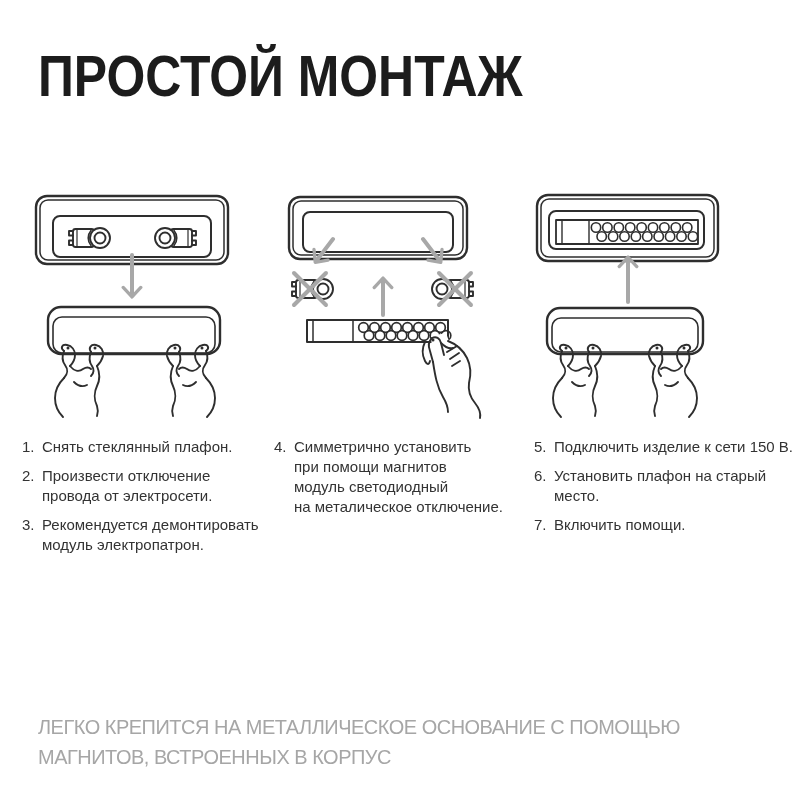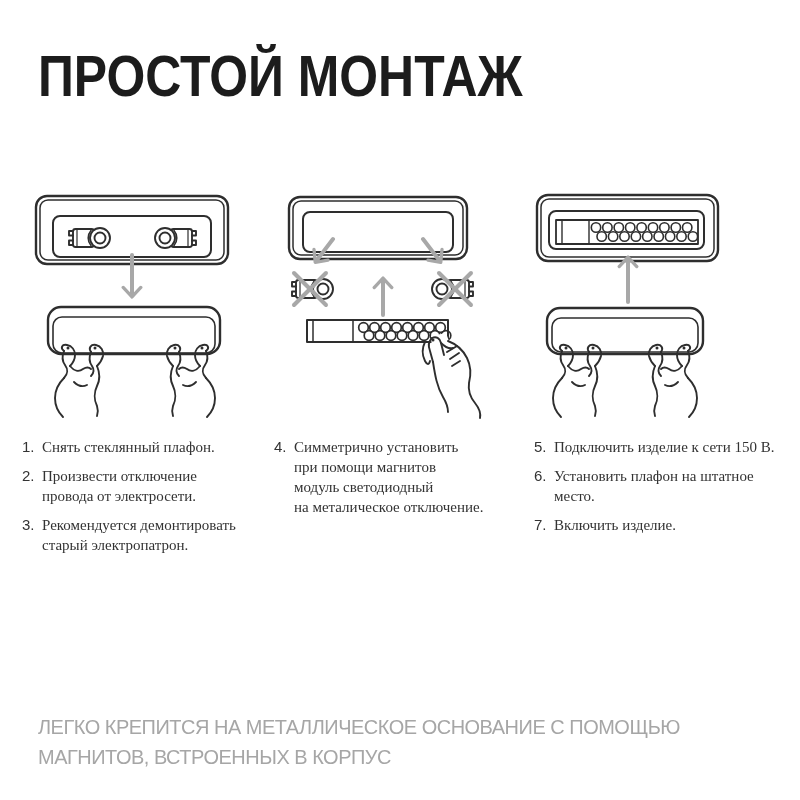--- a/index.html
+++ b/index.html
@@ -8,21 +8,21 @@
   .title{position:absolute;left:38px;top:42px;margin:0;
          font-size:58px;font-weight:700;color:#1c1c1c;letter-spacing:0px;
          transform:scaleX(0.86);transform-origin:left top;white-space:nowrap;}
   .art{position:absolute;left:0;top:0;width:800px;height:800px;pointer-events:none;}
   .steps-col{position:absolute;top:437px;}
   .col1{left:22px;width:252px;}
   .col2{left:274px;width:244px;}
   .col3{left:534px;width:264px;}
   .step{display:grid;grid-template-columns:20px 1fr;margin-bottom:9px;
         font-size:15px;line-height:20px;color:#333;}
-  .step .txt{white-space:pre-line;font-family:Liberation Serif, serif;}
+  .step .txt{white-space:pre-line;}
   .footer{position:absolute;left:38px;top:712px;width:760px;
           font-size:21px;line-height:30px;color:#a6a6a6;letter-spacing:-0.5px;
           white-space:pre-line;transform:scaleX(0.95);transform-origin:left top;}
 </style>
 </head>
 <body>
 
 <h1 class="title">ПРОСТОЙ МОНТАЖ</h1>
 
 <svg class="art" viewBox="0 0 800 800" xmlns="http://www.w3.org/2000/svg">
@@ -182,44 +182,44 @@
     <span class="txt">Снять стеклянный плафон.</span>
   </div>
   <div class="step">
     <span class="num">2.</span>
     <span class="txt">Произвести отключение
 провода от электросети.</span>
   </div>
   <div class="step">
     <span class="num">3.</span>
     <span class="txt">Рекомендуется демонтировать
-старый электропатрон.</span>
+модуль электропатрон.</span>
   </div>
 </div>
 
 <div class="steps-col col2">
   <div class="step">
     <span class="num">4.</span>
     <span class="txt">Симметрично установить
 при помощи магнитов
 модуль светодиодный
 на металическое отключение.</span>
   </div>
 </div>
 
 <div class="steps-col col3">
   <div class="step">
     <span class="num">5.</span>
     <span class="txt">Подключить изделие к сети 150 В.</span>
   </div>
   <div class="step">
     <span class="num">6.</span>
-    <span class="txt">Установить  плафон на штатное
+    <span class="txt">Установить  плафон на старый
 место.</span>
   </div>
   <div class="step">
     <span class="num">7.</span>
-    <span class="txt">Включить изделие.</span>
+    <span class="txt">Включить помощи.</span>
   </div>
 </div>
 
 <div class="footer">ЛЕГКО КРЕПИТСЯ НА МЕТАЛЛИЧЕСКОЕ ОСНОВАНИЕ С ПОМОЩЬЮ
 МАГНИТОВ, ВСТРОЕННЫХ В КОРПУС</div>
 
 </body></html>

